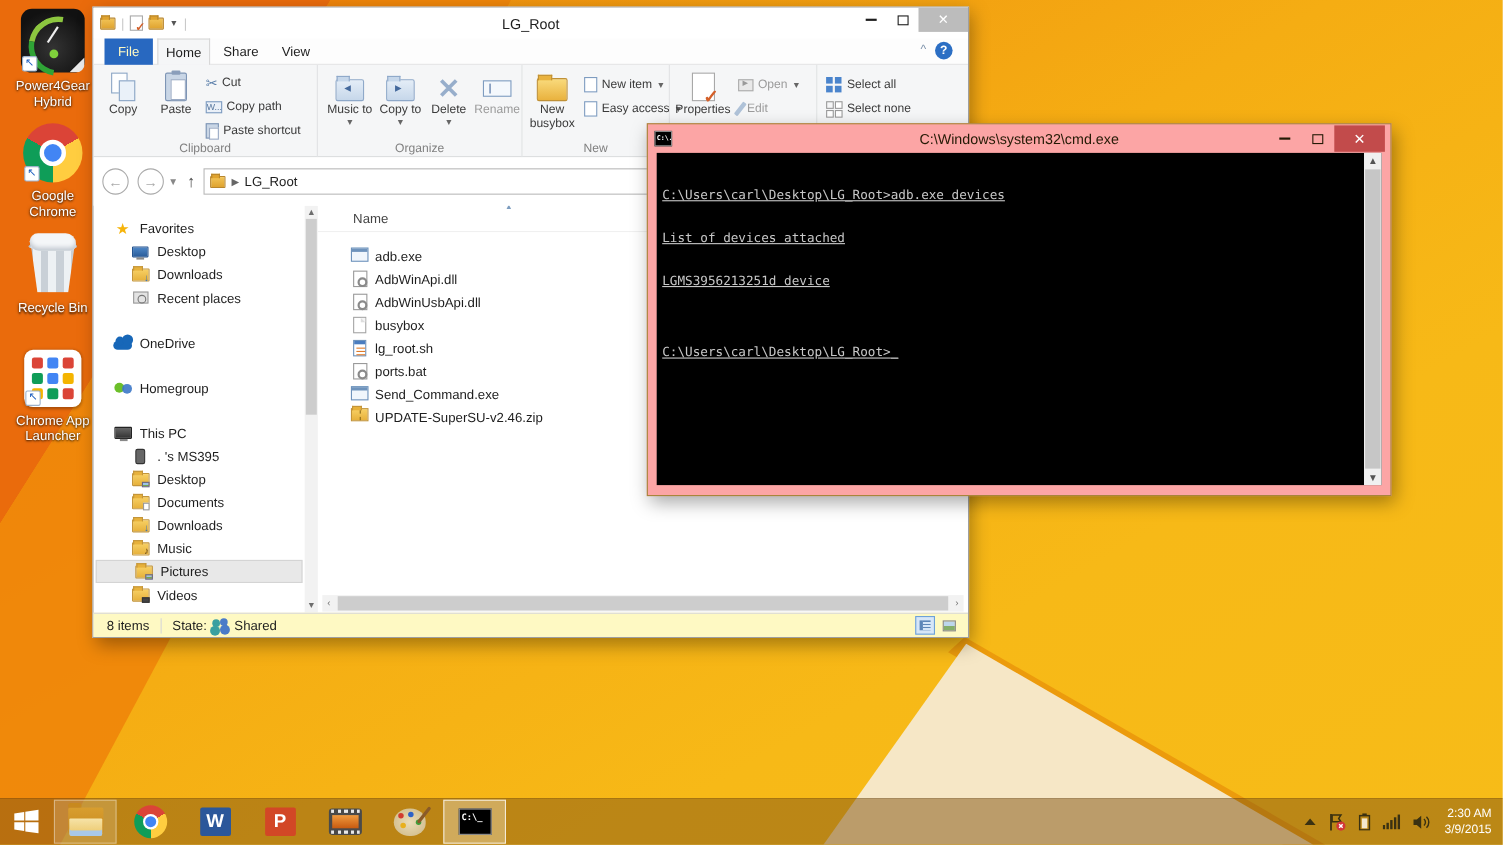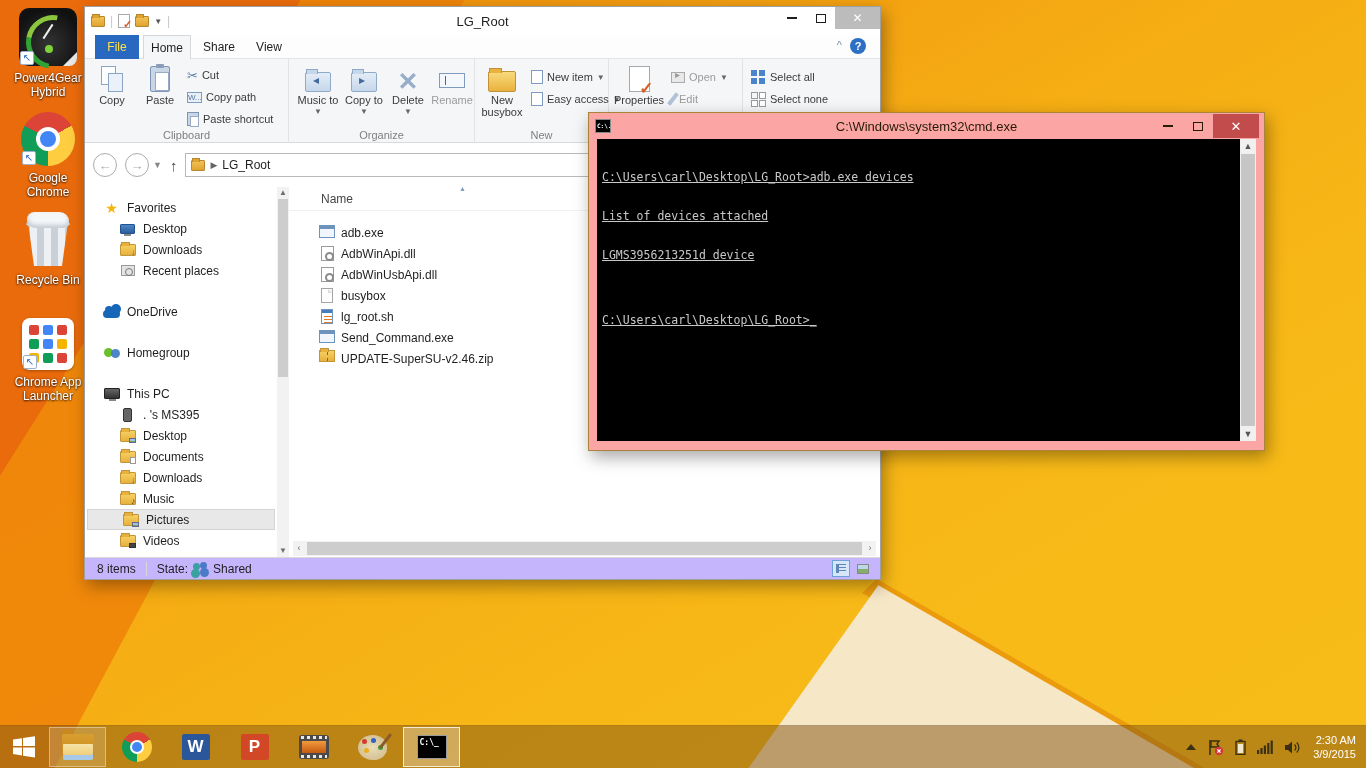--- a/index.html
+++ b/index.html
@@ -54,21 +54,21 @@
   .qcaret { font-size:8px; color:#555; }
   .ex-title .title { position:absolute; left:0; right:0; text-align:center; font-size:13px; color:#1E1E1E; pointer-events:none; }
   .winctl { position:absolute; right:0; top:0; height:22px; display:flex; }
   .winctl .wbtn { width:29px; height:22px; display:flex; align-items:center; justify-content:center; }
   .glyph-min { width:10px; height:2px; background:#1E1E1E; }
   .glyph-max { width:10px; height:9px; border:1px solid #1E1E1E; }
   .wbtn.close-inactive { width:45px; background:#BCBCBC; color:#fff; font-size:12px; }
   
   .ex-tabs { position:absolute; left:0; top:28px; right:0; height:24px; background:#FDFDFD; border-bottom:1px solid #E4E4E4; }
   .tab { position:absolute; top:0; height:24px; display:flex; align-items:center; justify-content:center; font-size:12px; }
-  .tab.file { left:10px; width:44px; background:#2868C0; color:#fde047; }
+  .tab.file { left:10px; width:44px; background:#2868C0; color:#fef9c3; }
   .tab.home { left:58px; width:48px; background:#F5F6F7; border:1px solid #D8D8D8; border-bottom:none; color:#1E1E1E; }
   .tab.share { left:110px; width:48px; }
   .tab.view { left:162px; width:44px; }
   .rib-collapse { position:absolute; right:38px; top:4px; color:#7A8FA8; font-size:11px; }
   .rib-help { position:absolute; right:14px; top:3px; width:16px; height:16px; border-radius:50%; background:#2C6FC4; color:#fff; font-size:11px; font-weight:bold; text-align:center; line-height:16px; }
   
   .ribbon { position:absolute; left:0; top:52px; right:0; height:84px; background:#F5F6F7; border-bottom:1px solid #D8D9DA; }
   .rgroup { position:absolute; top:0; height:84px; border-right:1px solid #E2E3E4; }
   .g-clip { left:0; width:204px; }
   .g-org  { left:204px; width:186px; }
@@ -170,21 +170,21 @@
   .fi-sh { left:32px; width:12px; height:15px; background:#fff; border:1px solid #6E93BC; }
   .fi-sh::before { content:""; position:absolute; left:0; top:0; right:0; height:3px; background:#4A7DC0; }
   .fi-sh::after { content:""; position:absolute; left:2px; top:6px; width:8px; height:1px; background:#E07B2A; box-shadow:0 3px #E07B2A,0 6px #E07B2A; }
   .fi-zip { top:2px; width:16px; height:12px; background:linear-gradient(#F7D064,#E7B13B); border:1px solid #C3953A; }
   .fi-zip::before { content:""; position:absolute; top:-3px; left:0; width:7px; height:3px; background:#E7B13B; border:1px solid #C3953A; border-bottom:none; }
   .fi-zip::after { content:""; position:absolute; left:7px; top:1px; height:9px; border-left:1px dashed #8A6A1A; }
   
   .sbh { position:absolute; left:208px; right:4px; top:534px; height:15px; background:#F2F2F2; }
   .sbh .arr { position:absolute; top:0; width:12px; height:15px; color:#6E6E6E; font-size:9px; text-align:center; line-height:15px; }
   .sbh .thumb { position:absolute; left:14px; right:14px; top:1px; bottom:1px; background:#CDCDCD; }
-  .statusbar { position:absolute; left:0; right:0; bottom:0; height:22px; border-top:1px solid #D9D9D9; background:#c4b5fd; display:flex; align-items:center; font-size:12px; color:#1E1E1E;text-align:center; }
+  .statusbar { position:absolute; left:0; right:0; bottom:0; height:22px; border-top:1px solid #D9D9D9; background:#fef9c3; display:flex; align-items:center; font-size:12px; color:#1E1E1E;text-align:center; }
   .statusbar .cnt { margin-left:12px; }
   .statusbar .sdiv { width:1px; height:14px; background:#D8D8D8; margin:0 10px; }
   .i-people { position:relative; width:17px; height:14px; margin:0 4px; }
   .i-people::before { content:""; position:absolute; left:1px; top:1px; width:7px; height:7px; border-radius:50%; background:#3AA0A0; box-shadow:-1px 7px 0 1px #3AA0A0; }
   .i-people::after { content:""; position:absolute; right:2px; top:0; width:7px; height:7px; border-radius:50%; background:#4B7BC8; box-shadow:1px 7px 0 1px #4B7BC8; }
   .viewbtns { position:absolute; right:8px; top:2px; display:flex; gap:4px; }
   .vbtn { width:18px; height:17px; display:flex; align-items:center; justify-content:center; }
   .vbtn.sel { border:1px solid #6DA1D8; background:#D6E6F8; }
   .vi-details { width:10px; height:9px; background:repeating-linear-gradient(#5E87B8 0 1px,transparent 1px 3px); border-left:3px solid #5E87B8; }
   .vi-thumb { width:12px; height:10px; background:linear-gradient(#BCD6EC 55%,#84AE6A 55%); border:1px solid #888; }
@@ -577,20 +577,25 @@
         <span class="fi fi-file"></span>
         <span class="fname">busybox</span>
         <span class="fdate">1/</span>
       </div>
       <div class="frow">
         <span class="fi fi-sh"></span>
         <span class="fname">lg_root.sh</span>
         <span class="fdate">1/</span>
       </div>
       <div class="frow">
+        <span class="fi fi-dll"></span>
+        <span class="fname">ports.bat</span>
+        <span class="fdate">3/</span>
+      </div>
+      <div class="frow">
         <span class="fi fi-exe"></span>
         <span class="fname">Send_Command.exe</span>
         <span class="fdate">1/</span>
       </div>
       <div class="frow">
         <span class="fi fi-zip"></span>
         <span class="fname">UPDATE-SuperSU-v2.46.zip</span>
         <span class="fdate">3/</span>
       </div>
     </div>

